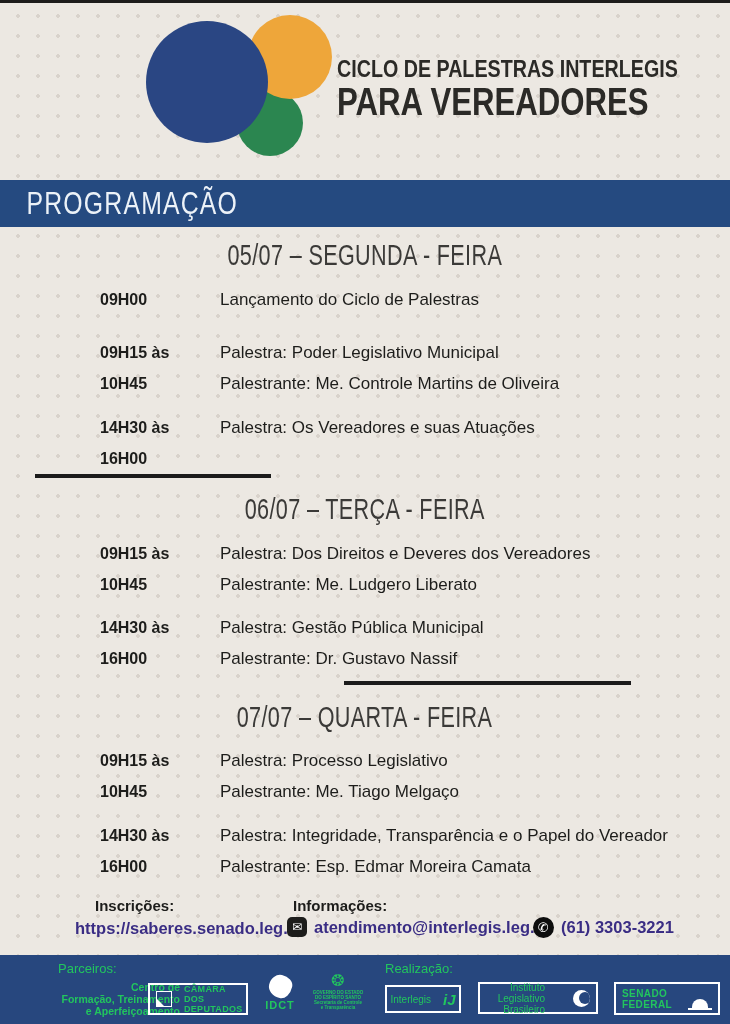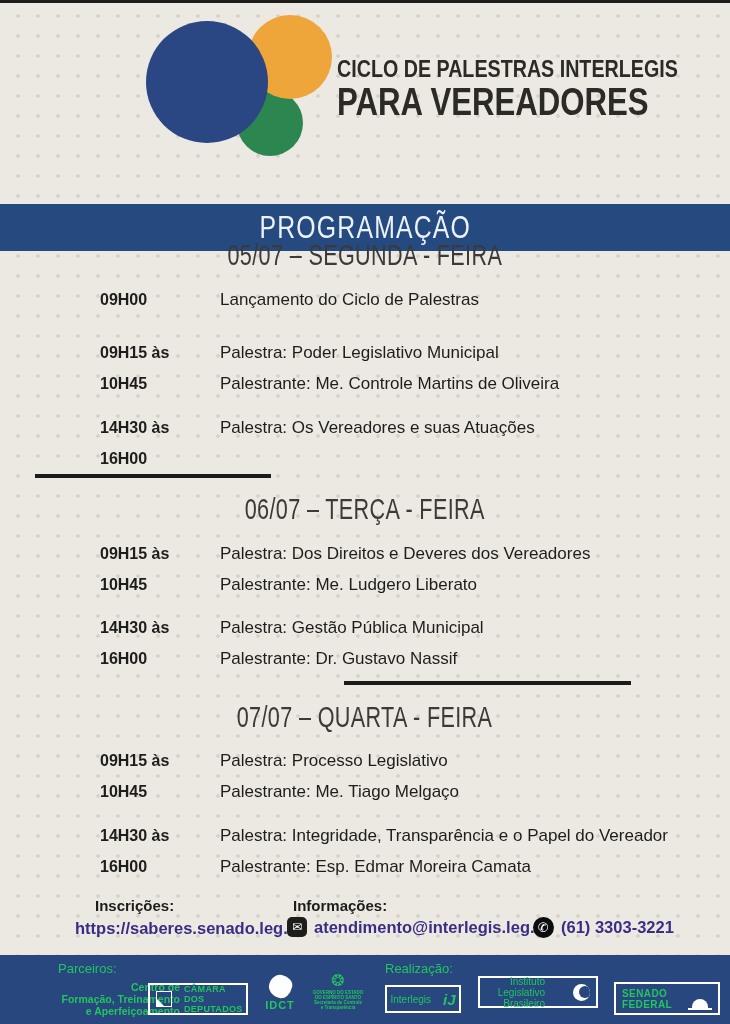--- a/index.html
+++ b/index.html
@@ -18,21 +18,21 @@
   
   .circle{position:absolute;border-radius:50%;}
   .c-green{left:237px;top:90px;width:66px;height:66px;background:#2b8650;z-index:1;}
   .c-orange{left:248px;top:15px;width:84px;height:84px;background:#eea63a;z-index:2;}
   .c-blue{left:146px;top:21px;width:122px;height:122px;background:#2a4683;z-index:3;}
   .header-title{position:absolute;left:337px;top:56px;color:#2b2a27;z-index:4;white-space:nowrap;}
   .ht1{font-size:24px;font-weight:700;transform:scaleX(0.82);transform-origin:left top;letter-spacing:0;line-height:26px;}
   .ht2{font-size:38px;font-weight:700;transform:scaleX(0.82);transform-origin:left top;line-height:38px;margin-top:1px;}
   
   .banner{position:absolute;top:180px;left:0;width:730px;height:47px;background:#254a80;
-    display:flex;align-items:center;justify-content:center;margin-top:24px;}
+    display:flex;align-items:center;justify-content:flex-start;}
   .banner-text{color:#ecf2f8;font-size:31px;font-weight:400;letter-spacing:1.5px;transform:scaleX(0.8);}
   
   .day-title{position:absolute;left:0;width:730px;text-align:center;color:#3b3a38;}
   .day-title span{display:inline-block;font-size:30px;font-weight:400;letter-spacing:0.5px;transform:scaleX(0.72);white-space:nowrap;}
   
   .session{position:absolute;left:0;width:730px;display:flex;color:#1d1d1b;}
   .time{margin-left:100px;width:120px;flex-shrink:0;font-weight:700;font-size:16px;line-height:31px;}
   .desc{flex:1;font-size:17px;line-height:31px;}
   .desc div{white-space:nowrap;}
   .divider{position:absolute;height:4px;background:#1b1b1b;}
@@ -57,21 +57,21 @@
   .camara-text{font-size:9px;font-weight:700;line-height:10px;letter-spacing:0.3px;}
   .idct{position:absolute;left:262px;top:20px;width:36px;text-align:center;}
   .idct-blob{width:23px;height:23px;margin:0 auto;background:#fff;border-radius:46% 54% 43% 57%/52% 41% 59% 48%;transform:rotate(12deg);}
   .idct-label{font-size:11px;font-weight:700;letter-spacing:1px;margin-top:1px;}
   .esgov{position:absolute;left:312px;top:17px;width:52px;text-align:center;line-height:5px;}
   .esgov-crest{font-size:16px;line-height:18px;font-family:"DejaVu Sans",sans-serif;}
   .esgov small{font-size:4.5px;font-weight:700;line-height:5px;display:block;}
   .interlegis-box{left:385px;top:30px;width:76px;height:28px;justify-content:center;}
   .il-label{font-size:10px;}
   .il-mark{font-size:15px;font-weight:700;font-style:italic;}
-  .ilb-box{left:478px;top:21px;width:120px;height:32px;justify-content:flex-end;gap:28px;}
+  .ilb-box{left:478px;top:27px;width:120px;height:32px;justify-content:flex-end;gap:28px;}
   .ilb-text{font-size:10px;line-height:11px;text-align:right;}
   .ilb-circle{width:17px;height:17px;border-radius:50%;background:#fff;position:relative;flex-shrink:0;overflow:hidden;}
   .ilb-circle::after{content:"";position:absolute;left:6px;top:2px;width:12px;height:12px;border-radius:50%;background:#27477e;}
   .senado-box{left:614px;top:27px;width:106px;height:33px;justify-content:space-between;}
   .senado-text{font-size:10px;font-weight:700;line-height:11px;letter-spacing:0.4px;}
   .senado-icon{width:24px;height:20px;display:flex;align-items:flex-end;justify-content:center;border-bottom:2px solid #fff;flex-shrink:0;}
   .senado-dome{width:16px;height:9px;background:#fff;border-radius:8px 8px 0 0;}
 </style>
 </head>
 <body>

